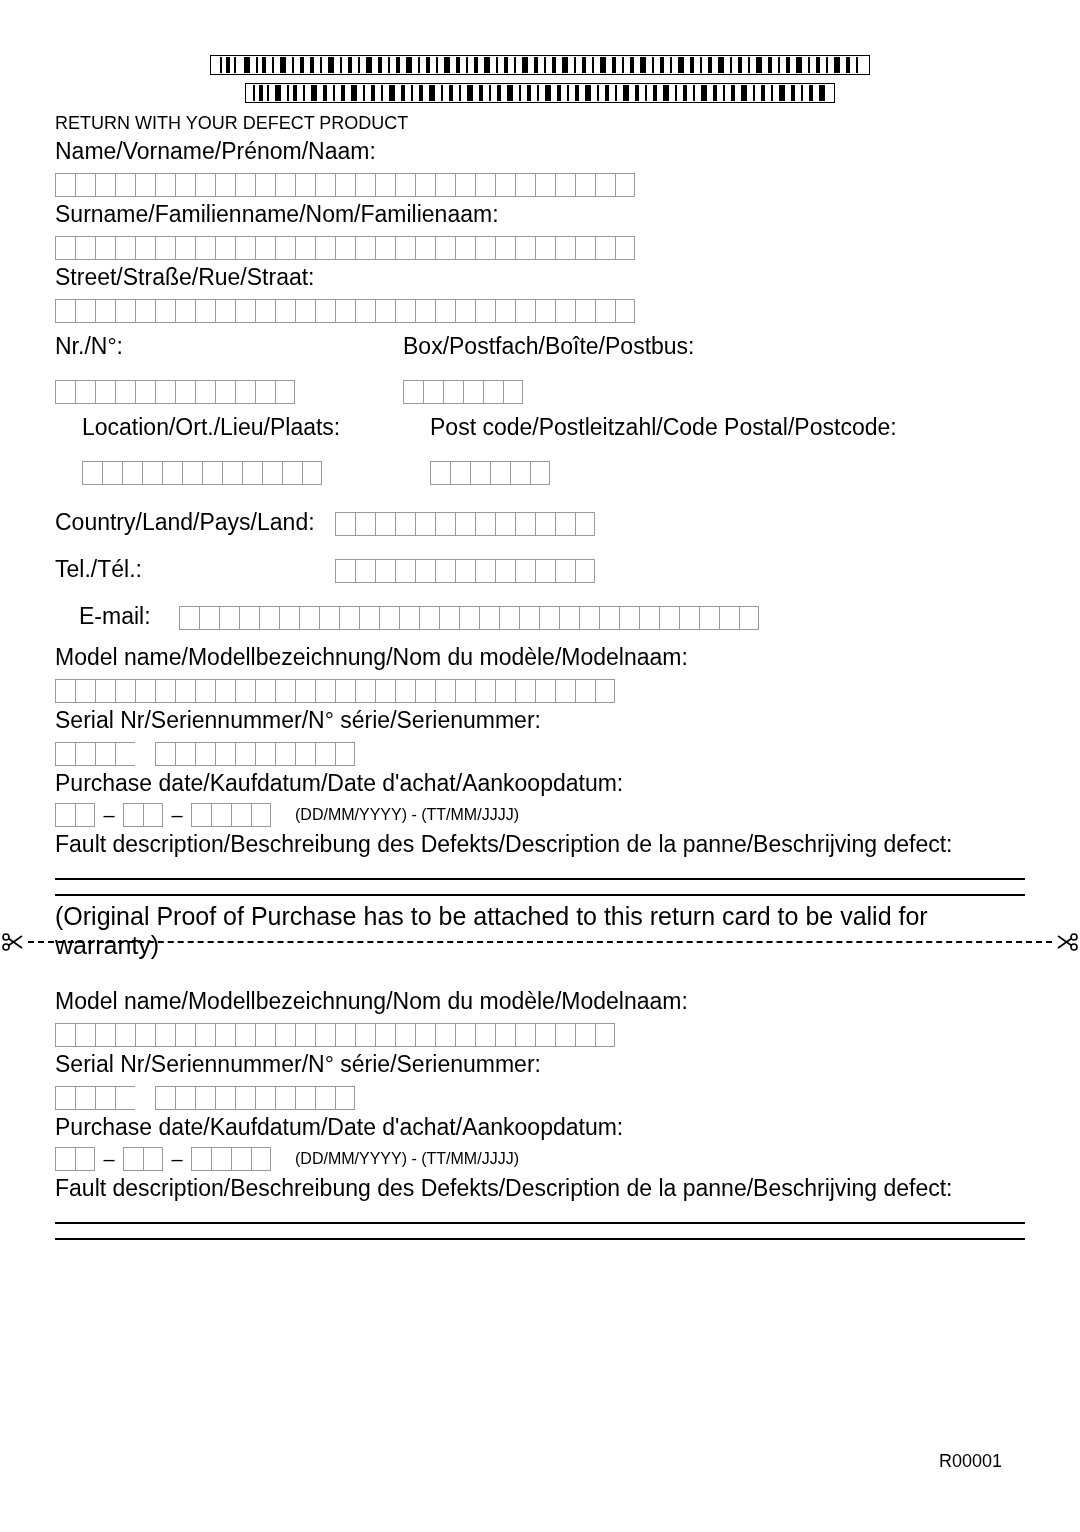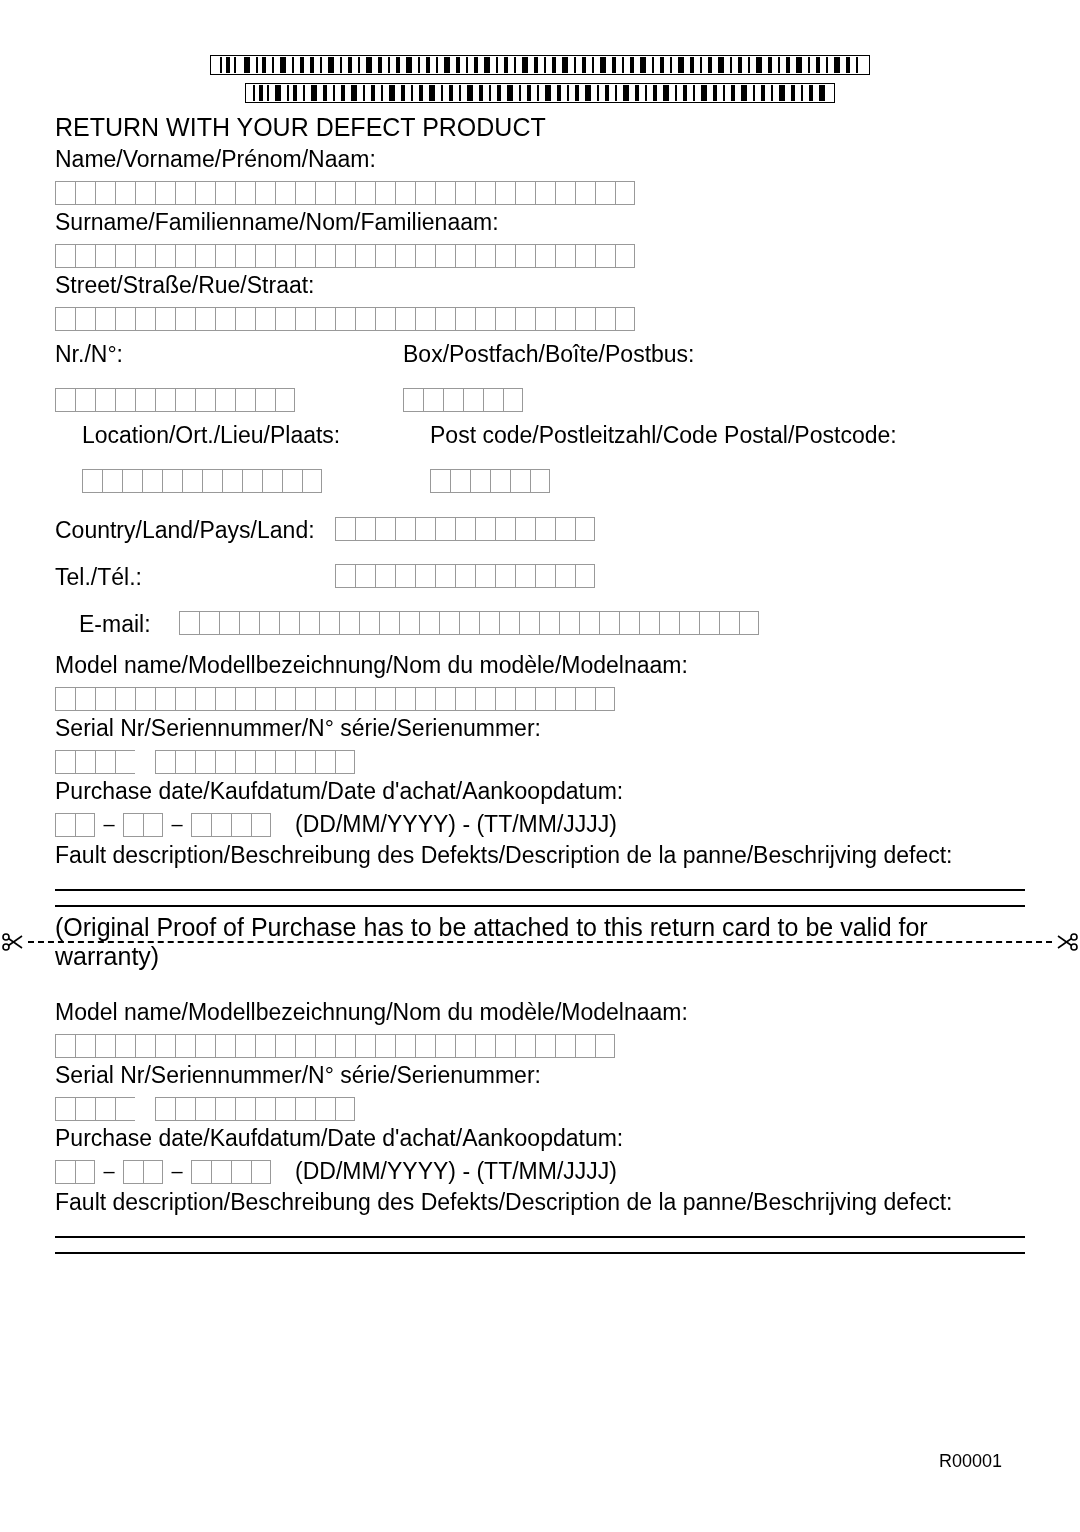--- a/index.html
+++ b/index.html
@@ -27,21 +27,21 @@
     display: flex;
     flex-direction: column;
     align-items: center;
     gap: 8px;
     margin-bottom: 10px;
   }
   .barcode svg {
     display: block;
   }
   .title {
-    font-size: 25px;
+    font-size: 18px;
     font-weight: 400;
     margin: 0 0 4px 0;
   }
   .label {
     font-size: 23px;
     font-weight: 400;
     margin: 0;
   }
   .row {
     display: flex;
@@ -71,33 +71,33 @@
     width: 20px;
     height: 24px;
     border: none;
     display: flex;
     align-items: center;
     justify-content: center;
     font-size: 20px;
   }
   .inline-label {
     display: flex;
-    align-items: flex-start;
+    align-items: flex-end;
     gap: 20px;
     margin-top: 20px;
   }
   .inline-label .label { width: 260px; }
   .date-row {
     display: flex;
     align-items: center;
     gap: 4px;
     margin: 6px 0 4px 0;
   }
   .date-row .hint {
-    font-size: 23px;
+    font-size: 16px;
     margin-left: 20px;
   }
   .hr-line {
     height: 2px;
     background: #000;
     border: none;
     margin: 20px 0 4px 0;
   }
   .hr-line2 {
     height: 2px;

